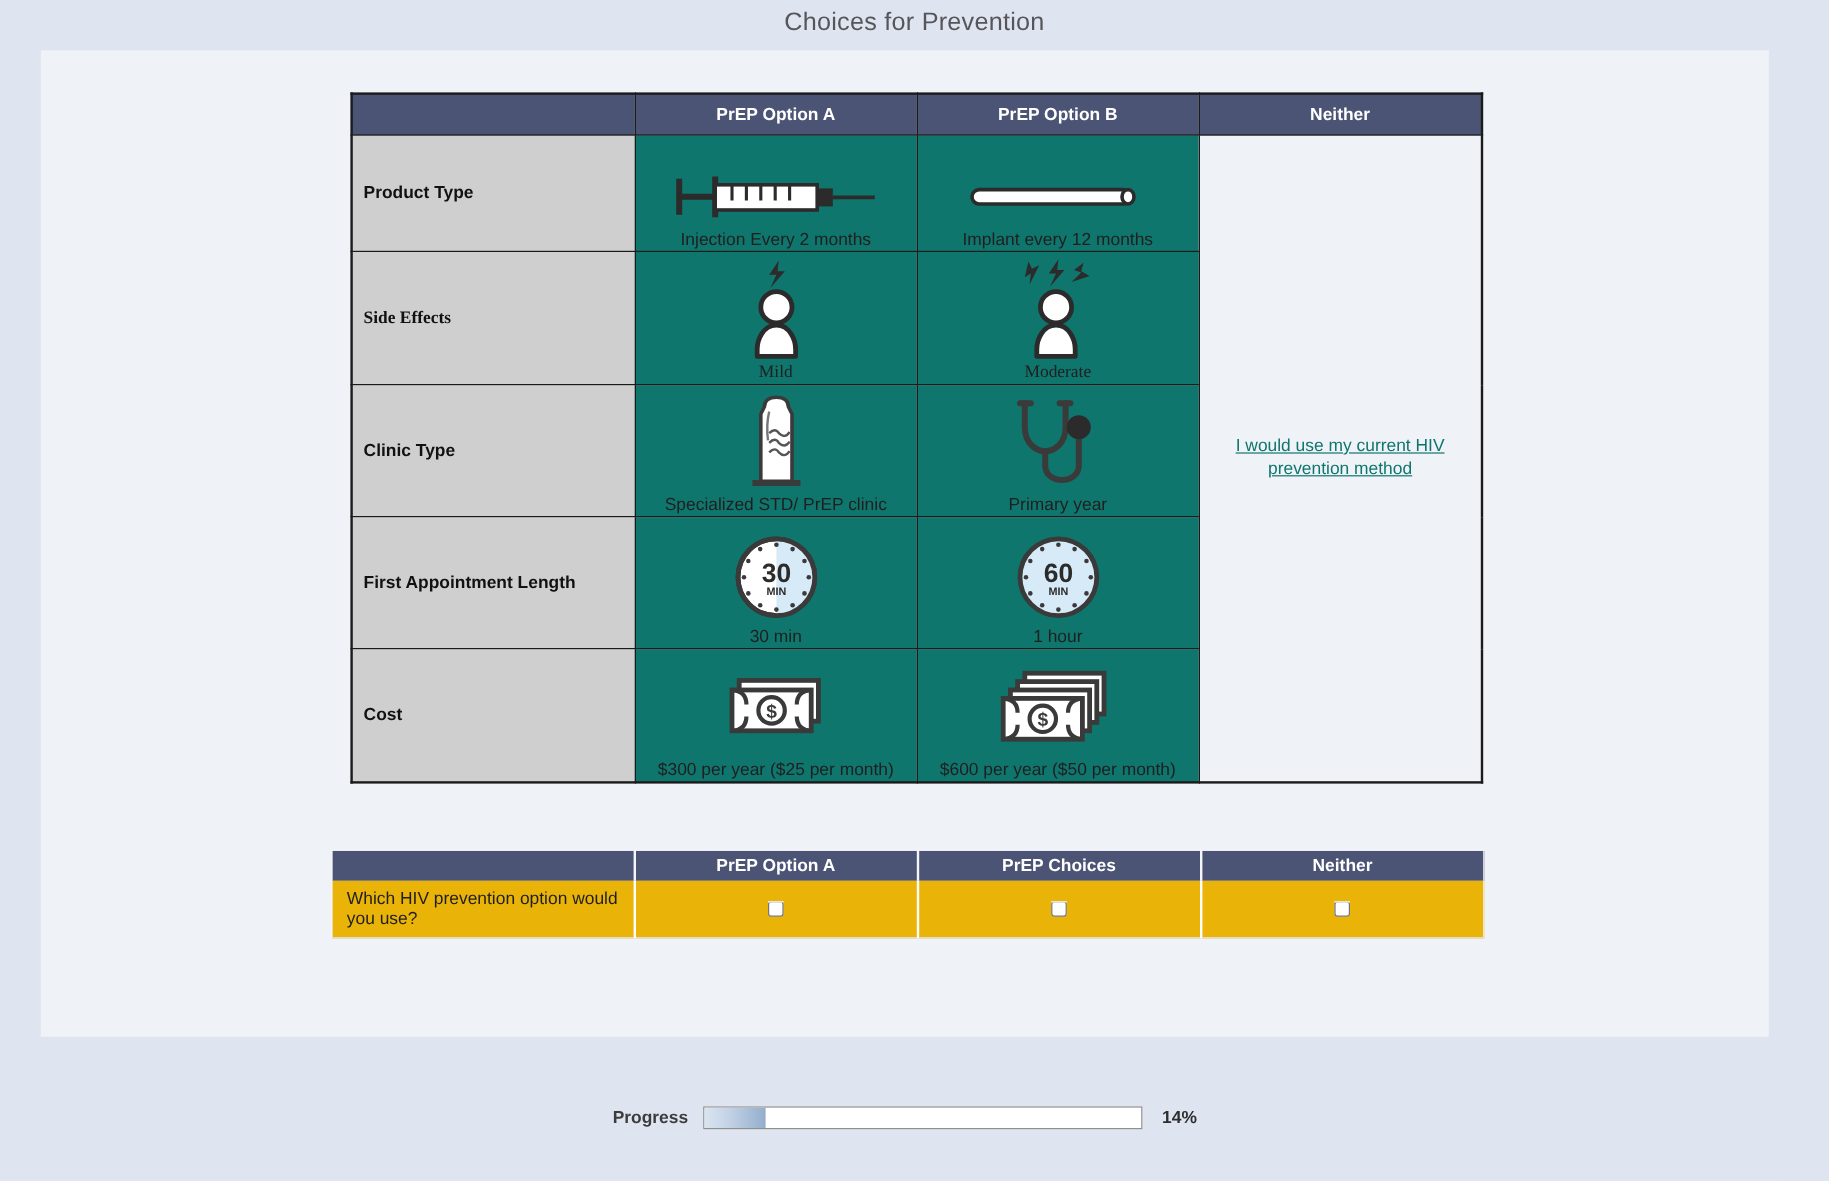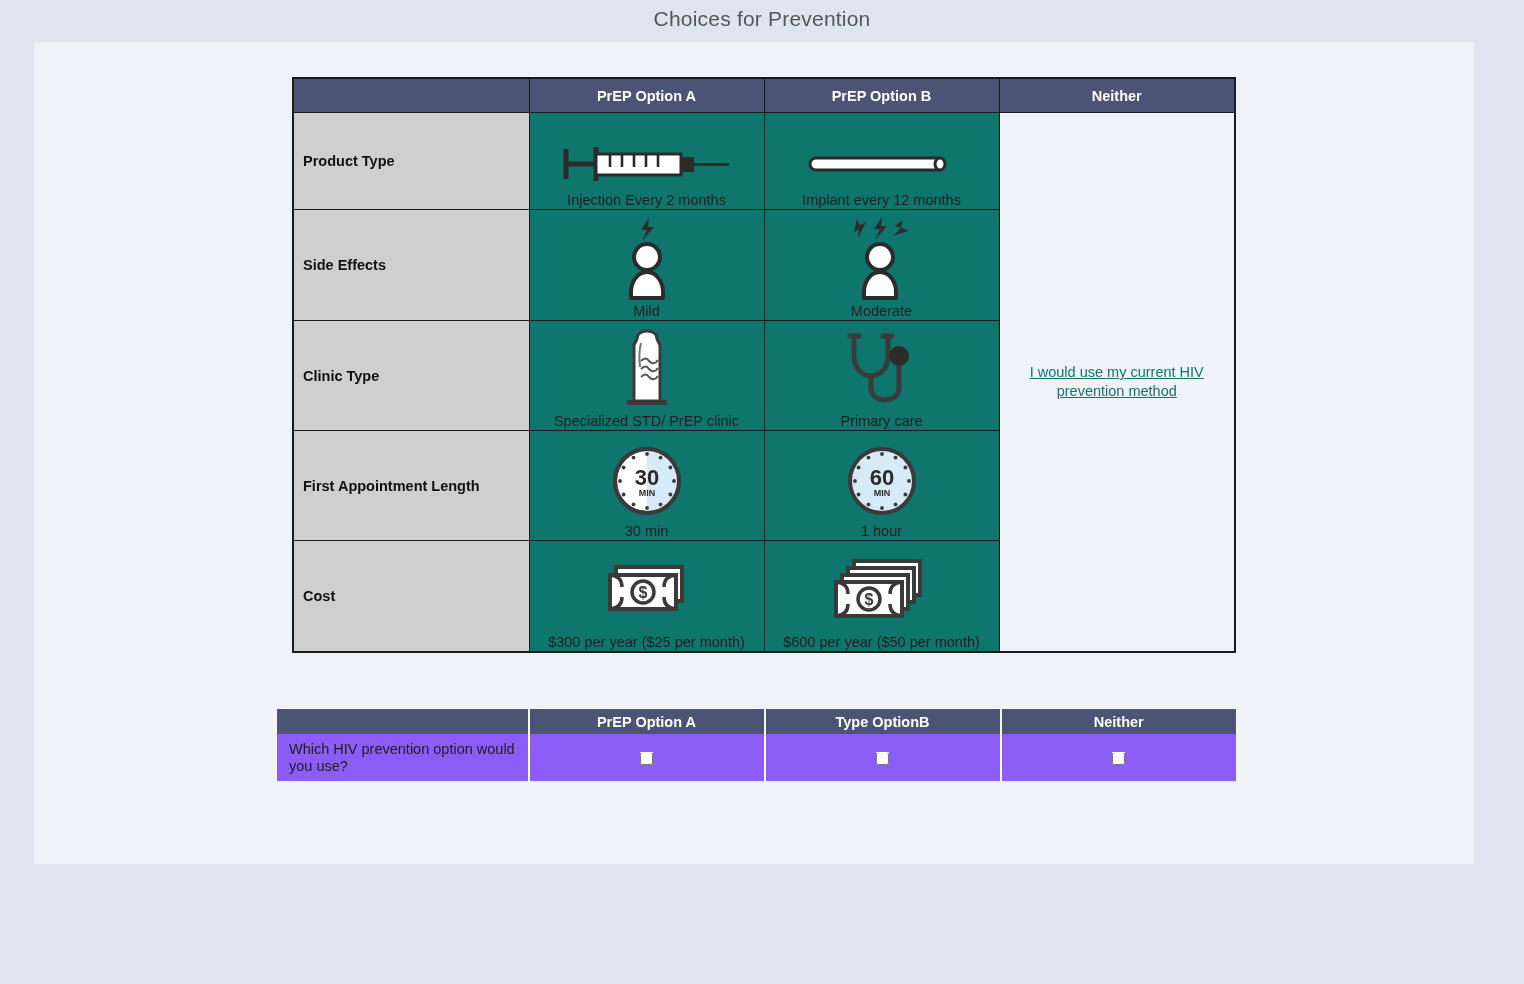--- a/index.html
+++ b/index.html
@@ -87,21 +87,21 @@
   }
   .optcell .caption {
     font-size: 14.5px;
     color: #1f1f1f;
     padding-bottom: 1px;
     white-space: nowrap;
   }
 
   
   tr.r-product td { height: 96px; }
-  tr.r-side td    { height: 110px; }
+  tr.r-side td    { height: 110px; font-family: Liberation Serif, serif; }
   tr.r-clinic td  { height: 109px; }
   tr.r-appt td    { height: 109px; }
   tr.r-cost td    { height: 110px; }
 
   
   .choice-table {
     position: absolute;
     left: 242px;
     top: 666px;
     border-collapse: collapse;
@@ -112,21 +112,21 @@
     background: #4b5475;
     color: #ffffff;
     font-size: 14.5px;
     font-weight: bold;
     height: 23px;
     text-align: center;
     border-right: 2px solid #f4f6fa;
   }
   .choice-table th:last-child { border-right: none; }
   .choice-table td {
-    background: #8b5cf6;
+    background: #eab308;
     height: 45px;
     vertical-align: middle;
     border-right: 2px solid #ffffff;
     border-bottom: 1px solid #e3e7ee;
   }
   .choice-table td:last-child { border-right: none; }
   .ch-col-q   { width: 252px; }
   .ch-col-opt { width: 236px; }
   .q-text {
     font-size: 14.5px;
@@ -320,21 +320,21 @@
                 <path d="M12 6 L12 26 C12 40 22 46 29 46 C36 46 46 40 46 26 L46 6"></path>
                 <path d="M29 46 L29 58 C29 66 36 70 43 70 C50 70 57 66 57 58 L57 36"></path>
               </g>
               <circle cx="57" cy="26" r="10" fill="#2b2b2b"></circle>
               <g stroke="#3a3a3a" stroke-width="5" stroke-linecap="round">
                 <line x1="8" y1="6" x2="17" y2="6"></line>
                 <line x1="41" y1="6" x2="50" y2="6"></line>
               </g>
             </svg>
           </div>
-          <div class="caption">Primary care</div>
+          <div class="caption">Primary year</div>
         </td>
       </tr>
 
       <tr class="r-appt">
         <td class="rowlabel">First Appointment Length</td>
         <td class="optcell">
           <div class="icon-wrap" style="height:84px;">
             <svg width="74" height="74" viewBox="0 0 74 74">
               <defs>
                   <clipPath id="halfA">
@@ -427,21 +427,21 @@
     <colgroup>
       <col class="ch-col-q">
         <col class="ch-col-opt">
         <col class="ch-col-opt">
         <col class="ch-col-opt">
     </colgroup>
     <thead>
       <tr>
         <th></th>
         <th>PrEP Option A</th>
-        <th>Type OptionB</th>
+        <th>PrEP Choices</th>
         <th>Neither</th>
       </tr>
     </thead>
     <tbody>
       <tr>
         <td>
           <div class="q-text">Which HIV prevention option would you use?</div>
         </td>
         <td class="cb-cell">
           <input type="checkbox" class="checkbox" style="">
@@ -450,14 +450,21 @@
           <input type="checkbox" class="checkbox" style="">
         </td>
         <td class="cb-cell">
           <input type="checkbox" class="checkbox" style="">
         </td>
       </tr>
     </tbody>
   </table>
 
 
+  <div class="progress-row">
+    <span class="progress-label">Progress</span>
+    <div class="progress-track">
+      <div class="progress-fill" id="progress-fill" style="width: 14%;"></div>
+    </div>
+    <span class="progress-pct">14%</span>
+  </div>
 
 </div>
 
 </body></html>

